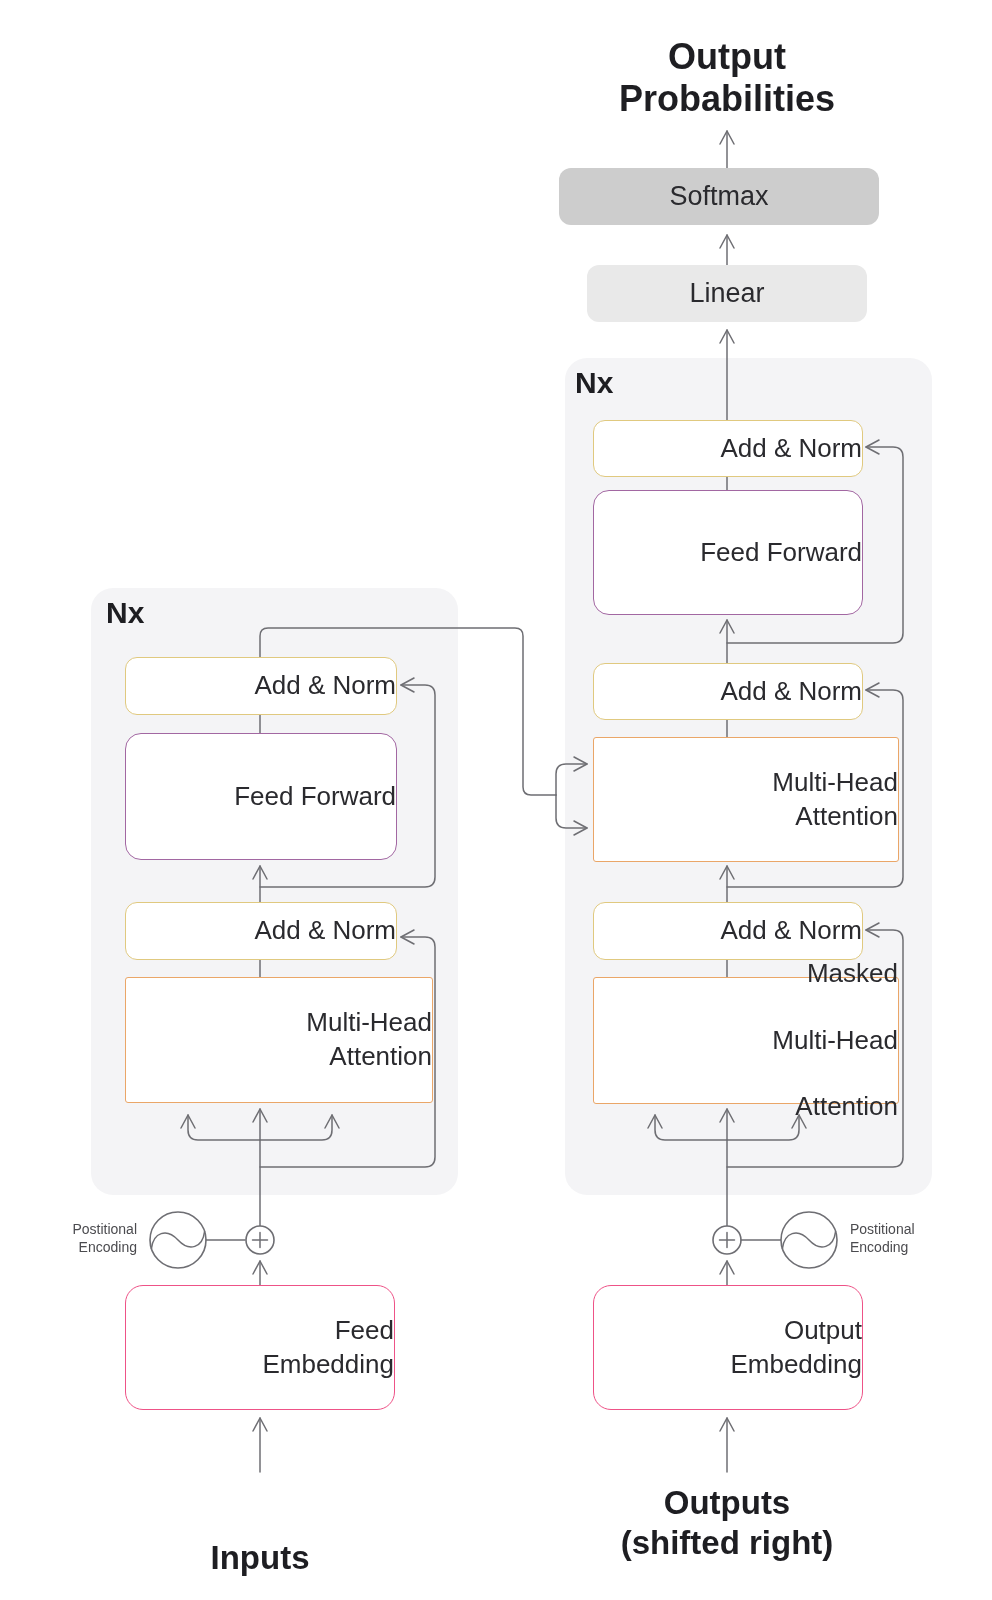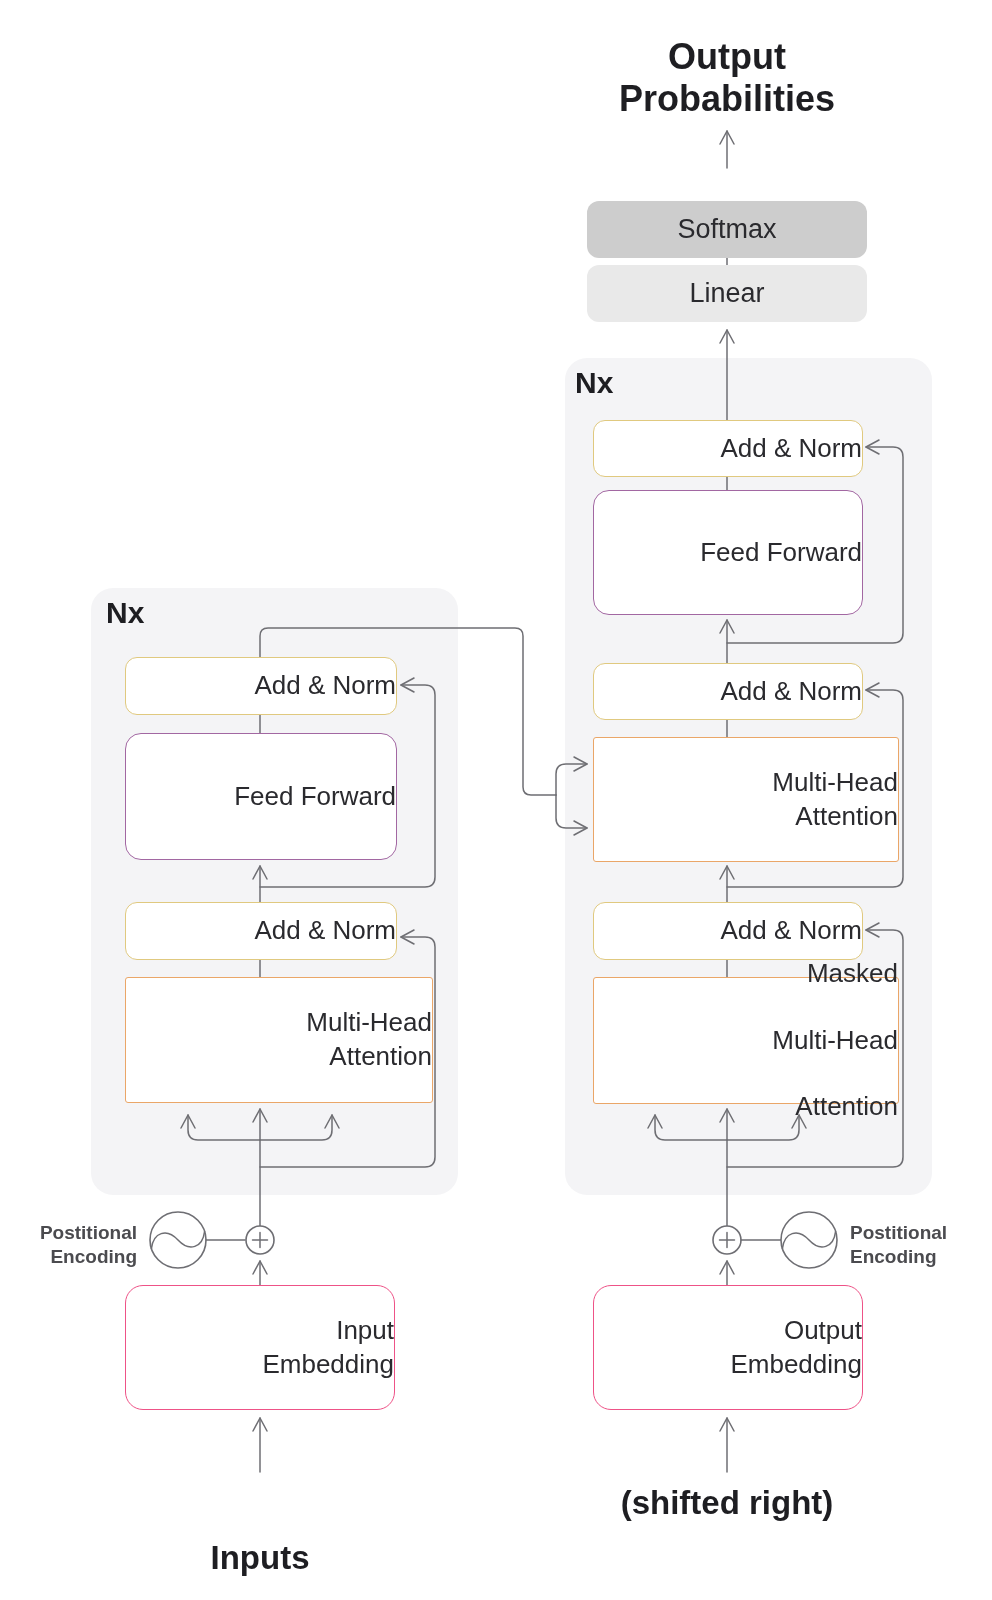--- a/index.html
+++ b/index.html
@@ -16,21 +16,21 @@
   .ff{border-color:var(--feed-forward-border,#a267a2);border-radius:16px;}
   .att{border-color:var(--attention-border,#eaa668);border-radius:3px;padding-left:36px;}
   .emb{border-color:var(--embedding-border,#ee5287);border-radius:18px;}
   .gray{position:absolute;z-index:2;border-radius:12px;display:flex;align-items:center;justify-content:center;
         font-size:27px;color:#2a2a2e;}
   .nx{position:absolute;z-index:2;font-size:30px;font-weight:800;color:var(--title-text,#1e1e22);}
   .title{position:absolute;z-index:2;font-size:36px;font-weight:800;line-height:1.18;text-align:center;
          color:var(--title-text,#1e1e22);}
   .biglabel{position:absolute;z-index:2;font-size:33px;font-weight:800;line-height:1.2;text-align:center;
             color:var(--title-text,#1e1e22);}
-  .pe{position:absolute;z-index:2;font-size:19px;line-height:1.25;color:var(--pos-label-text,#4b4b4f);font-weight:bold;}
+  .pe{position:absolute;z-index:2;font-size:14px;line-height:1.25;color:var(--pos-label-text,#4b4b4f);}
   .pe.ralign{text-align:right;}
   .ln{display:block;}
 </style>
 </head>
 <body>
 
 <div class="canvas">
 
   <div class="panel" style="left:91px;top:588px;width:367px;height:607px;"></div>
   <div class="panel" style="left:565px;top:358px;width:367px;height:837px;"></div>
@@ -99,21 +99,21 @@
       <circle cx="809" cy="1240" r="28"></circle>
       <path d="M781,1240 C788,1225 802,1225 809,1240 C816,1255 830,1255 837,1240" transform="rotate(-18 809 1240)"></path>
     </g>
   </svg>
 
   <div class="title" style="left:577px;top:36px;width:300px;">
     <span class="ln">Output</span>
     <span class="ln">Probabilities</span>
   </div>
 
-  <div class="gray" style="left:587px;top:168px;width:280px;height:57px;background:var(--softmax-bg,#cdcdcd);margin-top:33px;">
+  <div class="gray" style="left:559px;top:168px;width:320px;height:57px;background:var(--softmax-bg,#cdcdcd);">
     <span>Softmax</span>
   </div>
   <div class="gray" style="left:587px;top:265px;width:280px;height:57px;background:var(--linear-bg,#e9e9e9);">
     <span>Linear</span>
   </div>
 
   <div class="nx" style="left:106px;top:596px;">Nx</div>
   <div class="nx" style="left:575px;top:366px;">Nx</div>
 
   <div class="bx an" style="left:125px;top:657px;width:270px;height:56px;">
@@ -123,21 +123,21 @@
     <span>Feed Forward</span>
   </div>
   <div class="bx an" style="left:125px;top:902px;width:270px;height:56px;">
     <span>Add &amp; Norm</span>
   </div>
   <div class="bx att" style="left:125px;top:977px;width:270px;height:124px;">
     <span class="ln">Multi-Head</span>
     <span class="ln">Attention</span>
   </div>
   <div class="bx emb" style="left:125px;top:1285px;width:268px;height:123px;">
-    <span class="ln">Input</span>
+    <span class="ln">Feed</span>
     <span class="ln">Embedding</span>
   </div>
 
   <div class="bx an" style="left:593px;top:420px;width:268px;height:55px;">
     <span>Add &amp; Norm</span>
   </div>
   <div class="bx ff" style="left:593px;top:490px;width:268px;height:123px;">
     <span>Feed Forward</span>
   </div>
   <div class="bx an" style="left:593px;top:663px;width:268px;height:55px;">
@@ -164,16 +164,17 @@
     <span class="ln">Postitional</span>
     <span class="ln">Encoding</span>
   </div>
   <div class="pe" style="left:850px;top:1221px;width:130px;">
     <span class="ln">Postitional</span>
     <span class="ln">Encoding</span>
   </div>
 
   <div class="biglabel" style="left:125px;top:1538px;width:270px;">Inputs</div>
   <div class="biglabel" style="left:577px;top:1483px;width:300px;">
+    <span class="ln">Outputs</span>
     <span class="ln">(shifted right)</span>
   </div>
 
 </div>
 
 </body></html>

